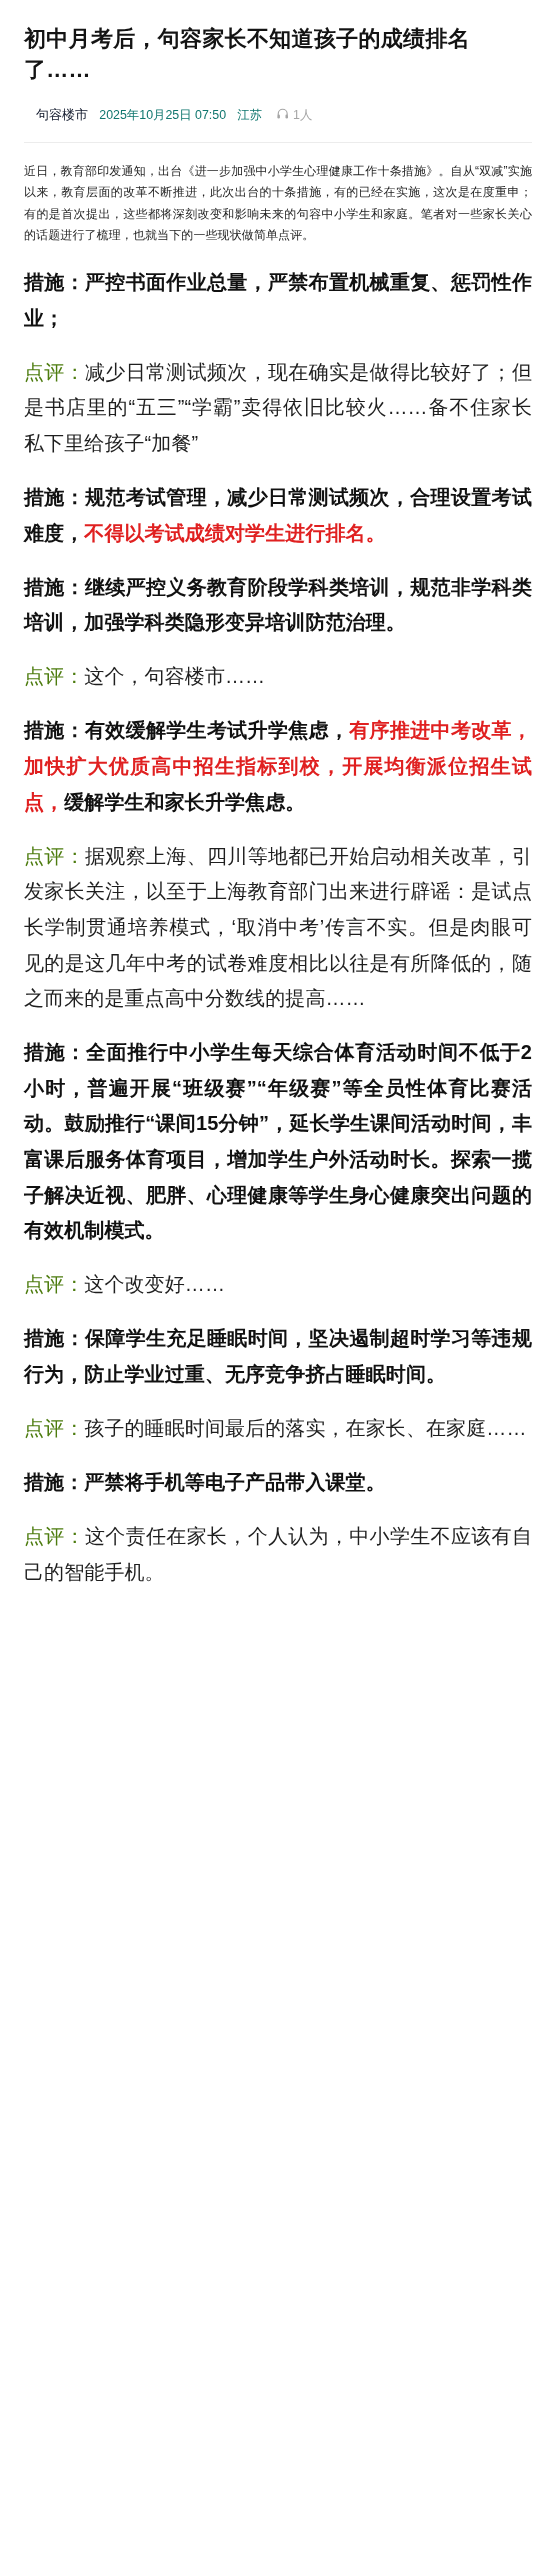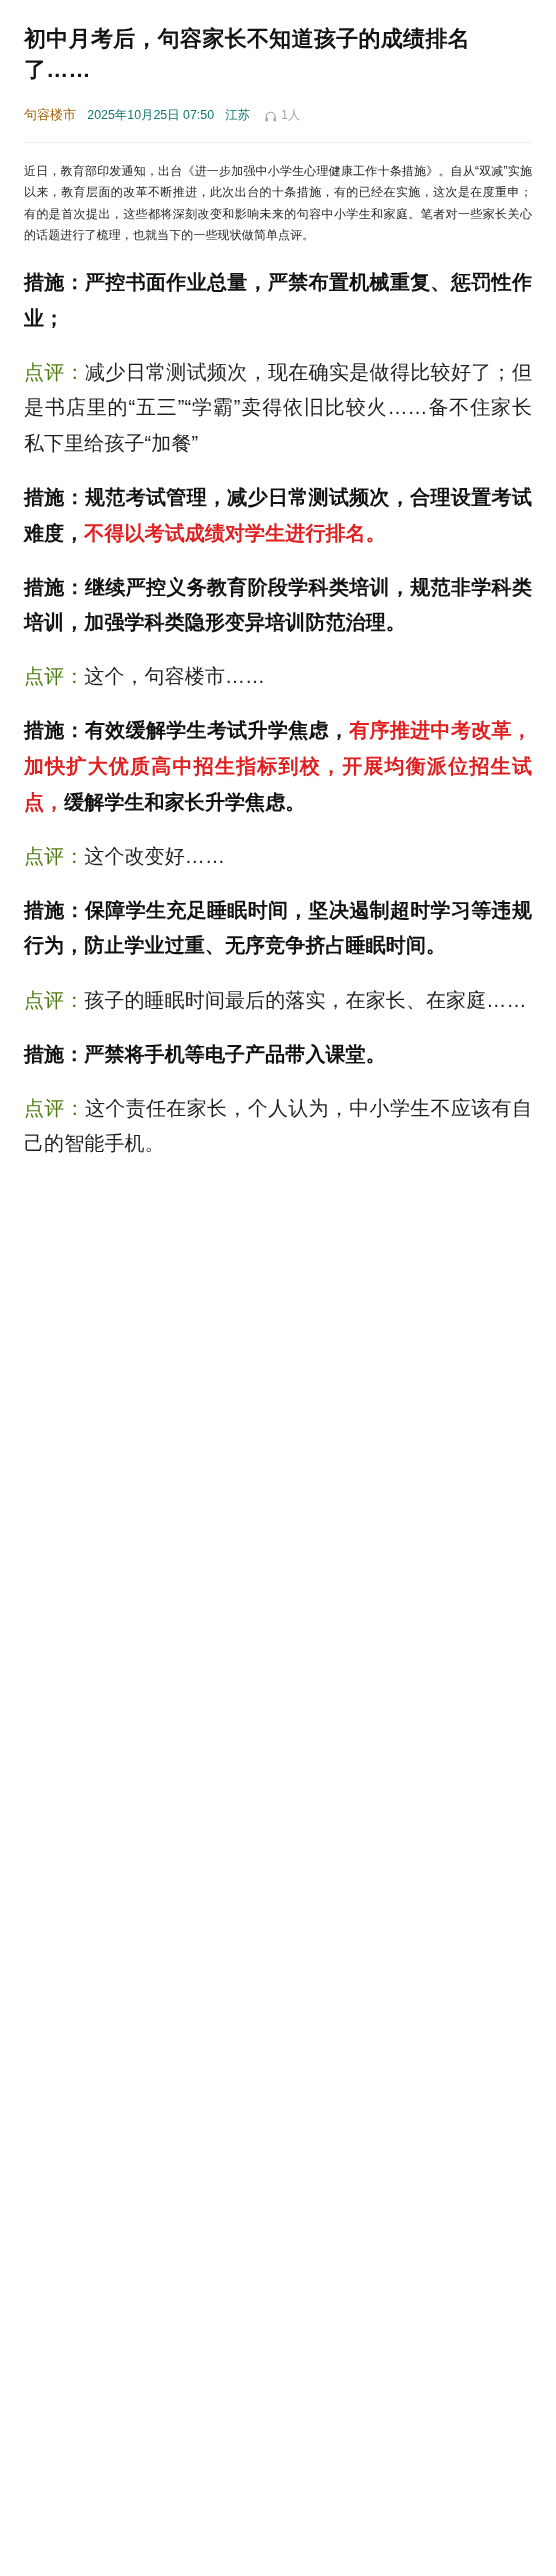--- a/index.html
+++ b/index.html
@@ -31,30 +31,31 @@
   .meta-row {
     display: flex;
     align-items: center;
     gap: 11.3px;
     padding-bottom: 17.5px;
     border-bottom: 1px solid #ececec;
     font-size: 13px;
     color: #9a9a9a;
   }
   .meta-source {
-    color: #a16207;
+    color: #0f172a;
     font-size: 13px;
+    margin-left: 12px;
   }
   .meta-time, .meta-region {
     color: #0f766e;
     font-size: 12.4px;
   }
   .listen-badge {
     display: inline-flex;
-    align-items: flex-end;
+    align-items: flex-start;
     gap: 4.1px;
     color: #a5a5a5;
     font-size: 12.4px;
     margin-left: 2.1px;
   }
   .headphone-icon svg { display: block; }
   .article {
     padding-top: 18.5px;
   }
   p {
@@ -125,21 +126,27 @@
     <p class="bold-block">
       <span class="measure-label">措施：</span><span>继续严控义务教育阶段学科类培训，规范非学科类培训，加强学科类隐形变异培训防范治理。</span>
     </p>
     <p>
       <span class="comment-label">点评：</span><span class="body-text">这个，句容楼市……</span>
     </p>
 
     <p class="bold-block">
       <span class="measure-label">措施：</span><span>有效缓解学生考试升学焦虑，</span><span class="red">有序推进中考改革，加快扩大优质高中招生指标到校，开展均衡派位招生试点，</span><span>缓解学生和家长升学焦虑。</span>
     </p>
+    <p>
+      <span class="comment-label">点评：</span><span class="body-text">据观察上海、四川等地都已开始启动相关改革，引发家长关注，以至于上海教育部门出来进行辟谣：是试点长学制贯通培养模式，‘取消中考’传言不实。但是肉眼可见的是这几年中考的试卷难度相比以往是有所降低的，随之而来的是重点高中分数线的提高……</span>
+    </p>
 
+    <p class="bold-block">
+      <span class="measure-label">措施：</span><span>全面推行中小学生每天综合体育活动时间不低于2小时，普遍开展“班级赛”“年级赛”等全员性体育比赛活动。鼓励推行“课间15分钟”，延长学生课间活动时间，丰富课后服务体育项目，增加学生户外活动时长。探索一揽子解决近视、肥胖、心理健康等学生身心健康突出问题的有效机制模式。</span>
+    </p>
     <p>
       <span class="comment-label">点评：</span><span class="body-text">这个改变好……</span>
     </p>
 
     <p class="bold-block">
       <span class="measure-label">措施：</span><span>保障学生充足睡眠时间，坚决遏制超时学习等违规行为，防止学业过重、无序竞争挤占睡眠时间。</span>
     </p>
     <p>
       <span class="comment-label">点评：</span><span class="body-text">孩子的睡眠时间最后的落实，在家长、在家庭……</span>
     </p>

